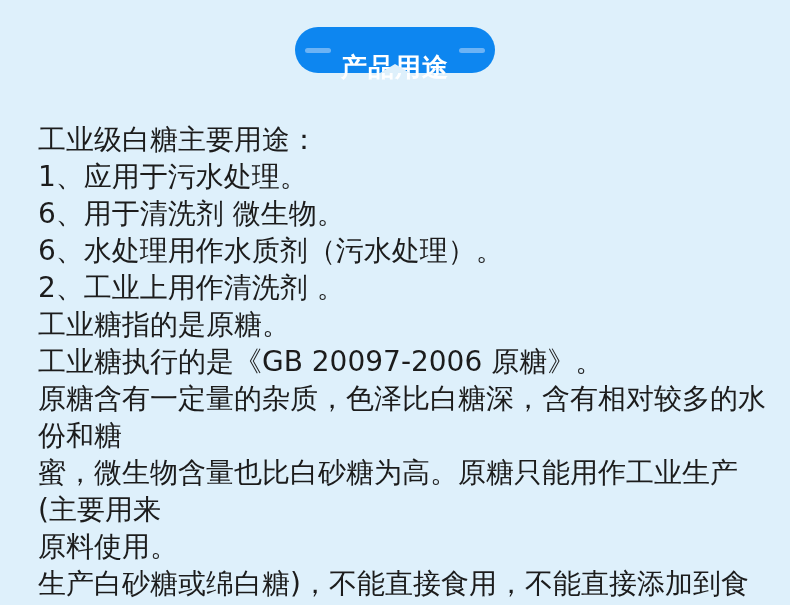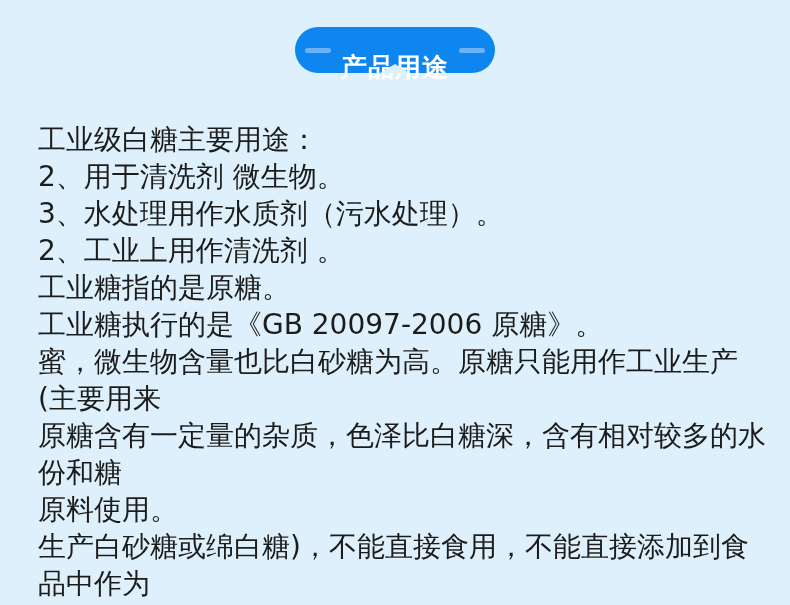--- a/index.html
+++ b/index.html
@@ -69,23 +69,24 @@
 
 <div class="page">
   <div class="badge">
     <span class="dash"></span>
     <span class="badge-label">产品用途</span>
     <span class="dash"></span>
     <span class="notch"></span>
   </div>
   <div class="content">
       <div class="text-line">工业级白糖主要用途：</div>
-      <div class="text-line">2、用于清洗剂 微生物。</div>
-      <div class="text-line">3、水处理用作水质剂（污水处理）。</div>
+      <div class="text-line">1、应用于污水处理。</div>
+      <div class="text-line">6、用于清洗剂 微生物。</div>
+      <div class="text-line">6、水处理用作水质剂（污水处理）。</div>
       <div class="text-line">2、工业上用作清洗剂 。</div>
       <div class="text-line">工业糖指的是原糖。</div>
       <div class="text-line">工业糖执行的是《GB 20097-2006 原糖》。</div>
+      <div class="text-line">原糖含有一定量的杂质，色泽比白糖深，含有相对较多的水份和糖</div>
       <div class="text-line">蜜，微生物含量也比白砂糖为高。原糖只能用作工业生产(主要用来</div>
-      <div class="text-line">原糖含有一定量的杂质，色泽比白糖深，含有相对较多的水份和糖</div>
       <div class="text-line">原料使用。</div>
       <div class="text-line">生产白砂糖或绵白糖)，不能直接食用，不能直接添加到食品中作为</div>
     </div>
 </div>
 
 </body></html>

